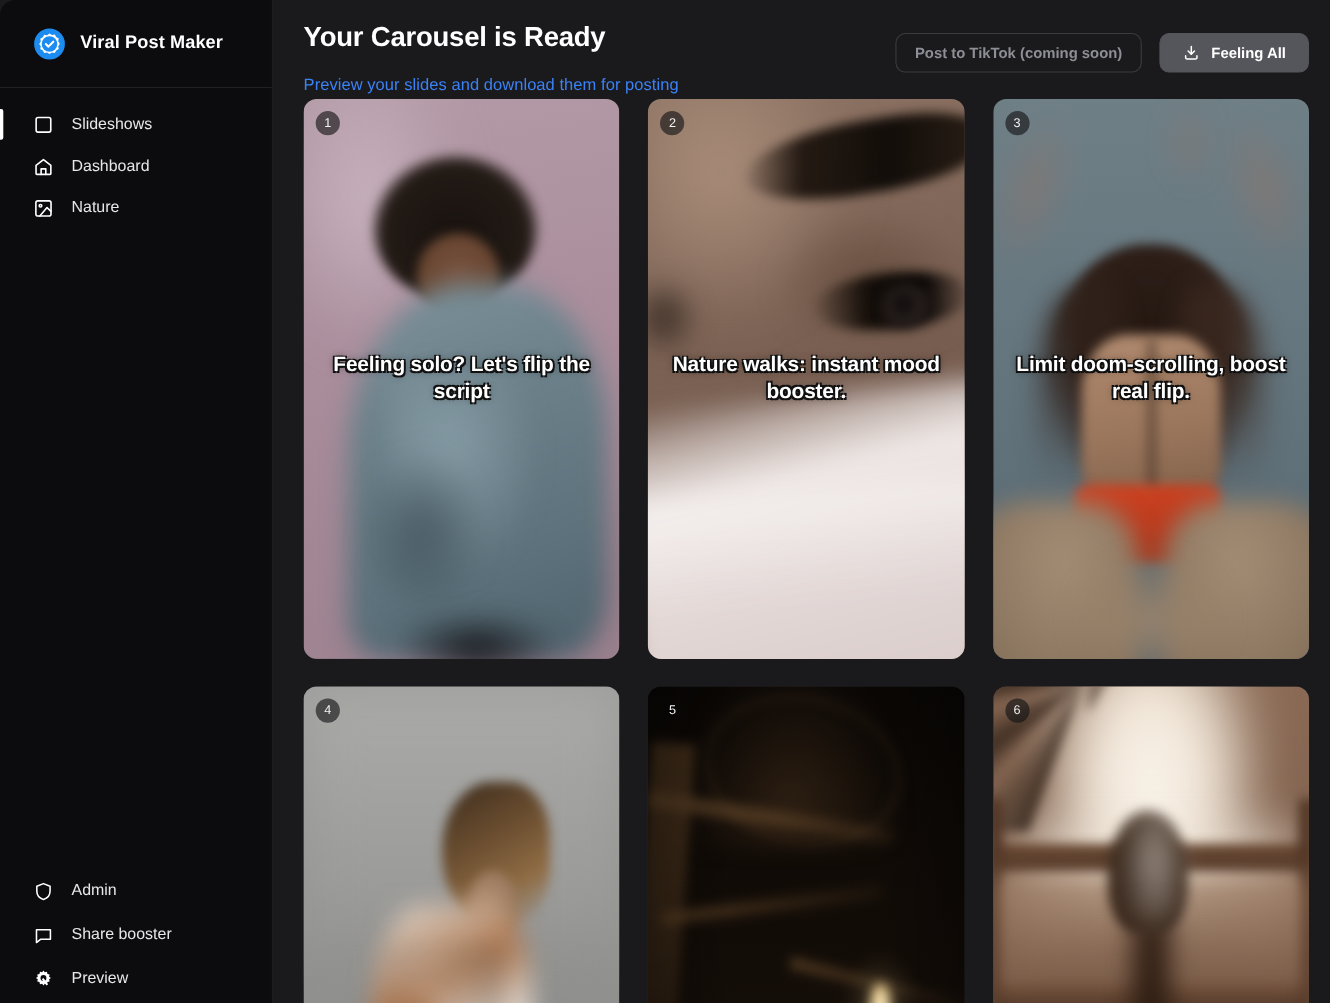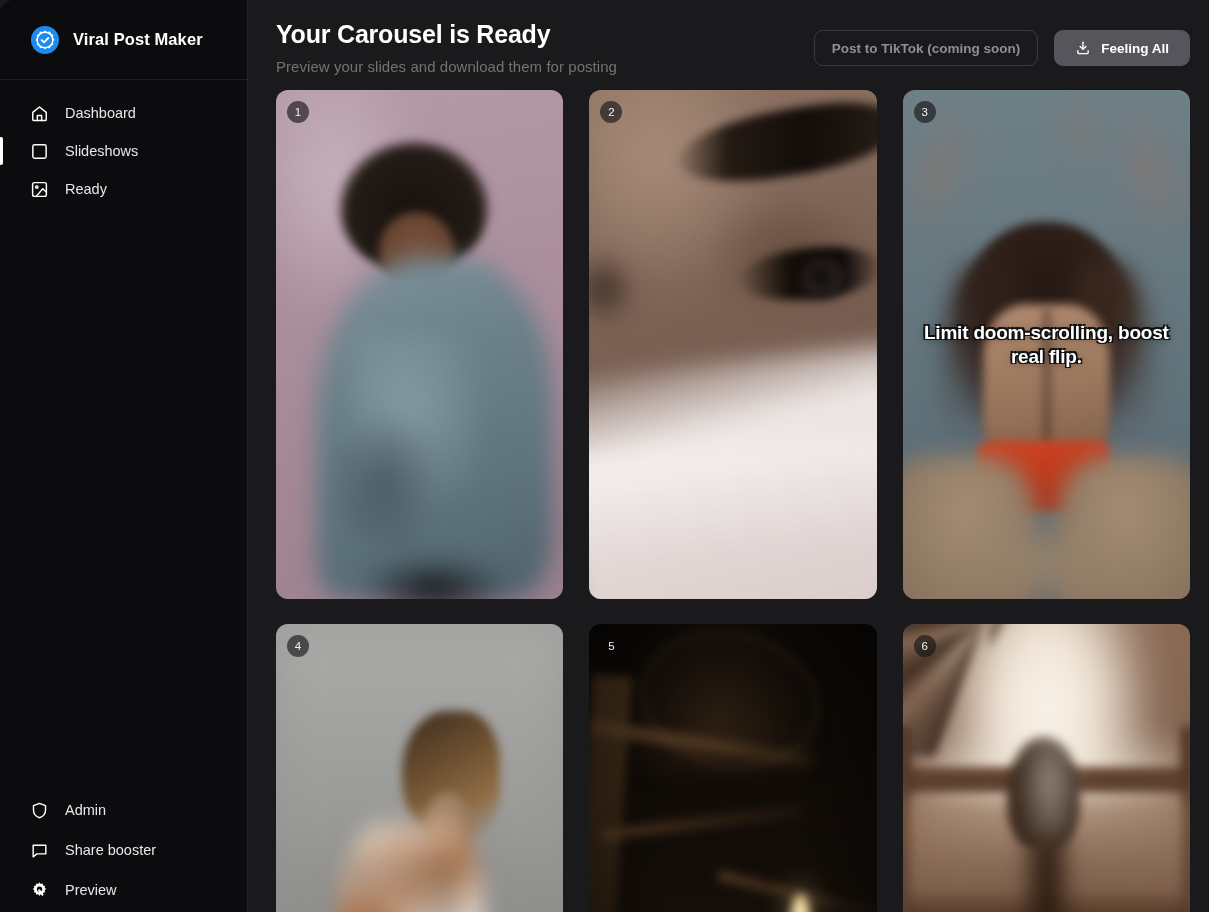--- a/index.html
+++ b/index.html
@@ -62,21 +62,21 @@
     display: flex; align-items: flex-start; justify-content: space-between;
     padding-top: 18px;
     height: 90px;
   }
   .titles { padding-top: 2px; }
   .page-title {
     color: #ffffff; font-size: 25px; font-weight: bold;
     letter-spacing: -.2px; line-height: 1.15;
   }
   .page-sub {
-    color: #737373; font-size: 15px; margin-top: 9px; letter-spacing: .05px;
+    color: #3b82f6; font-size: 15px; margin-top: 20px; letter-spacing: .05px;
   }
   .actions { display: flex; align-items: center; gap: 16px; padding-top: 12px; }
   .btn {
     height: 36px; border-radius: 9px;
     display: inline-flex; align-items: center; gap: 10px;
     font-size: 13.5px; font-weight: bold;
     cursor: pointer; white-space: nowrap;
   }
   .btn-ghost {
     background: transparent; border: 1px solid #3a3a40;
@@ -165,48 +165,48 @@
           <path d="M15 5.4l2.2 1.5 2.6-.5 1.3 2.3 2.3 1.3-.5 2.6 1.5 2.2-1.5 2.2.5 2.6-2.3 1.3-1.3 2.3-2.6-.5-2.2 1.5-2.2-1.5-2.6.5-1.3-2.3-2.3-1.3.5-2.6L5.6 15l1.5-2.2-.5-2.6 2.3-1.3 1.3-2.3 2.6.5z" fill="#ffffff"></path>
           <circle cx="15" cy="15" r="7.1" fill="#1d8cf0"></circle>
           <path d="M11.7 15.1l2.3 2.3 4.4-4.5" fill="none" stroke="#ffffff" stroke-width="1.9" stroke-linecap="round" stroke-linejoin="round"></path>
         </svg>
       </span>
       <span class="brand-name">Viral Post Maker</span>
     </div>
 
     <nav class="nav-top">
 
+      <div class="nav-item active">
+        <span class="ico">
+          <svg viewBox="0 0 24 24" width="19" height="19" fill="none" stroke="#ffffff" stroke-width="1.85" stroke-linejoin="round">
+            <rect x="3.6" y="3.6" width="16.8" height="16.8" rx="2.2"></rect>
+          </svg>
+        </span>
+        <span class="lbl">Slideshows</span>
+      </div>
+
       <div class="nav-item">
         <span class="ico">
           <svg viewBox="0 0 24 24" width="19" height="19" fill="none" stroke="#ffffff" stroke-width="1.85" stroke-linecap="round" stroke-linejoin="round">
             <path d="M3.5 10.5L12 3.8l8.5 6.7V20a.9.9 0 0 1-.9.9H4.4a.9.9 0 0 1-.9-.9z"></path>
             <path d="M9.3 20.9v-6.3h5.4v6.3"></path>
           </svg>
         </span>
         <span class="lbl">Dashboard</span>
-      </div>
-
-      <div class="nav-item active">
-        <span class="ico">
-          <svg viewBox="0 0 24 24" width="19" height="19" fill="none" stroke="#ffffff" stroke-width="1.85" stroke-linejoin="round">
-            <rect x="3.6" y="3.6" width="16.8" height="16.8" rx="2.2"></rect>
-          </svg>
-        </span>
-        <span class="lbl">Slideshows</span>
       </div>
 
       <div class="nav-item">
         <span class="ico">
           <svg viewBox="0 0 24 24" width="19" height="19" fill="none" stroke="#ffffff" stroke-width="1.85" stroke-linecap="round" stroke-linejoin="round">
             <rect x="3.3" y="3.3" width="17.4" height="17.4" rx="2.3"></rect>
             <circle cx="8.6" cy="8.9" r="1.5"></circle>
             <path d="M20.7 15.4l-4.6-4.4-8.2 9.7"></path>
           </svg>
         </span>
-        <span class="lbl">Ready</span>
+        <span class="lbl">Nature</span>
       </div>
     </nav>
 
     <div class="nav-spacer"></div>
 
     <nav class="nav-bottom">
 
       <div class="nav-item">
         <span class="ico">
           <svg viewBox="0 0 24 24" width="19" height="19" fill="none" stroke="#ffffff" stroke-width="1.8" stroke-linecap="round" stroke-linejoin="round">
@@ -277,20 +277,21 @@
 
           <div class="ly blur2" style="left:14%;top:33%;width:82%;height:67%;background:linear-gradient(160deg,#7d929b 0%,#6b8089 35%,#5d727c 70%,#4e626c 100%);border-radius:46% 40% 18% 12%;"></div>
 
           <div class="ly blur2" style="left:26%;top:48%;width:48%;height:38%;background:radial-gradient(ellipse at 40% 40%,rgba(150,172,182,.65),rgba(150,172,182,0) 72%);"></div>
 
           <div class="ly blur2" style="left:18%;top:62%;width:40%;height:30%;background:radial-gradient(ellipse at center,rgba(46,60,68,.55),rgba(46,60,68,0) 72%);"></div>
 
           <div class="ly blur2" style="left:30%;bottom:-4%;width:50%;height:12%;background:radial-gradient(ellipse at center,#16161a 0%,rgba(22,22,26,0) 75%);"></div>
         </div>
         <div class="badge">1</div>
+        <div class="caption">Feeling solo? Let's flip the script</div>
       </div>
 
       <div class="card">
         <div class="card-img s2">
 
           <div class="ly blur3" style="left:-5%;top:-5%;width:70%;height:45%;background:radial-gradient(ellipse at 40% 40%,rgba(175,146,126,.9),rgba(175,146,126,0) 72%);"></div>
 
           <div class="ly blur" style="left:30%;top:4%;width:76%;height:13%;background:linear-gradient(100deg,rgba(28,20,15,0) 0%,#241a13 25%,#120d09 60%,#2a1f16 100%);border-radius:60% 40% 50% 50%;transform:rotate(-9deg);"></div>
 
           <div class="ly blur2" style="left:40%;top:20%;width:62%;height:22%;background:radial-gradient(ellipse at 50% 60%,rgba(96,72,57,.8),rgba(96,72,57,0) 72%);"></div>
@@ -298,20 +299,21 @@
           <div class="ly blur" style="left:52%;top:31%;width:50%;height:10%;background:linear-gradient(95deg,rgba(15,10,7,0) 0%,#140e09 35%,#0a0706 70%,rgba(10,7,6,0) 100%);border-radius:50%;transform:rotate(-6deg);"></div>
 
           <div class="ly blur" style="left:74%;top:33%;width:15%;height:8%;background:radial-gradient(circle at 45% 45%,#0c0a09 0%,#2b2220 60%,rgba(43,34,32,0) 85%);border-radius:50%;"></div>
 
           <div class="ly blur2" style="left:-6%;top:32%;width:22%;height:14%;background:radial-gradient(ellipse at center,rgba(26,19,14,.75),rgba(26,19,14,0) 72%);"></div>
 
           <div class="ly blur2" style="left:-8%;top:53%;width:120%;height:60%;background:linear-gradient(172deg,rgba(240,234,232,0) 0%,rgba(238,231,229,.55) 12%,#efe8e6 26%,#e3d8d6 55%,#d6c8c7 100%);transform:rotate(-6deg);"></div>
           <div class="ly blur2" style="left:-8%;top:70%;width:120%;height:20%;background:linear-gradient(180deg,rgba(255,255,255,.35),rgba(255,255,255,0));transform:rotate(-5deg);"></div>
         </div>
         <div class="badge">2</div>
+        <div class="caption">Nature walks: instant mood booster.</div>
       </div>
 
       <div class="card">
         <div class="card-img s3">
 
           <div class="ly blur2" style="left:2%;top:2%;width:22%;height:28%;background:radial-gradient(ellipse at 50% 50%,rgba(150,115,100,.45),rgba(150,115,100,0) 70%);transform:rotate(18deg);"></div>
           <div class="ly blur2" style="right:2%;top:2%;width:24%;height:28%;background:radial-gradient(ellipse at 50% 50%,rgba(150,115,100,.45),rgba(150,115,100,0) 70%);transform:rotate(-18deg);"></div>
           <div class="ly blur2" style="left:54%;top:0%;width:16%;height:16%;background:radial-gradient(ellipse at center,rgba(150,115,100,.35),rgba(150,115,100,0) 70%);"></div>
 
           <div class="ly blur" style="left:18%;top:26%;width:64%;height:45%;background:radial-gradient(ellipse at 50% 35%,#241812 0%,#31211a 50%,rgba(49,33,26,0) 80%);border-radius:48% 48% 38% 38%;"></div>

